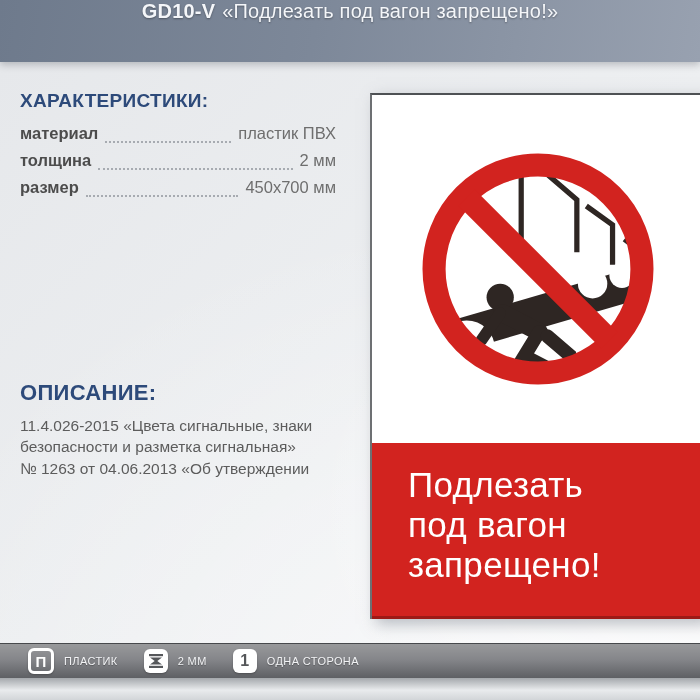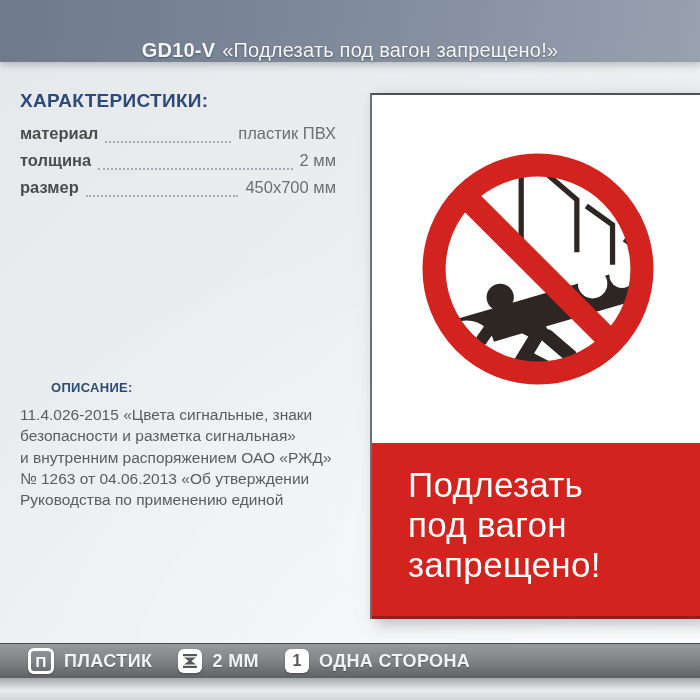--- a/index.html
+++ b/index.html
@@ -5,21 +5,21 @@
   html,body{margin:0;padding:0;}
   body{
     width:700px;height:700px;position:relative;overflow:hidden;
     font-family:"Liberation Sans","DejaVu Sans",sans-serif;
     background:#e9ebee;
   }
   
   .header{
     position:absolute;left:0;top:0;width:700px;height:62px;
     background:linear-gradient(100deg,#6e7a8c 0%,#7d8899 45%,#98a1b0 100%);
-    display:flex;align-items:flex-end;justify-content:center;
+    display:flex;align-items:flex-start;justify-content:center;
     box-shadow:0 3px 7px rgba(40,45,55,.25);
     z-index:5;
   }
   .header .title{
     color:#f4f6f9;font-size:20px;letter-spacing:.2px;
     text-shadow:0 1px 2px rgba(0,0,0,.35);
     white-space:nowrap;
   }
   .header .code{font-weight:bold;margin-right:7px;}
   
@@ -39,21 +39,21 @@
   }
   .spec-row{display:flex;align-items:flex-end;font-size:16.5px;line-height:27px;}
   .spec-label{font-weight:bold;color:#4c4c4c;white-space:nowrap;}
   .spec-leader{
     flex:1;margin:0 7px;transform:translateY(-4px);
     border-bottom:2px dotted #a7abb1;min-width:20px;
   }
   .spec-value{color:#6e6e6e;white-space:nowrap;}
   
   .description{position:absolute;left:20px;top:318px;width:316px;}
-  .description .section-heading{font-size:13px;margin-bottom:9px;margin-left:31px;}
+  .description .section-heading{font-size:22px;margin-bottom:9px;}
   .desc-line{color:#5c5c5c;font-size:15.5px;line-height:21.3px;}
   
   .sign-card{
     position:absolute;left:343px;top:31px;width:332px;height:524px;
     background:#ffffff;
     border-top:2px solid #4e5154;border-left:2px solid #6d7073;
     box-shadow:6px 5px 14px rgba(120,126,138,.5);
     display:flex;flex-direction:column;margin-left:27px;
   }
   .sign-white{
@@ -70,21 +70,21 @@
   
   .footer{
     position:absolute;left:0;top:643px;width:700px;height:35px;
     background:linear-gradient(#98999b 0%,#85868a 45%,#5e6064 100%);
     border-top:1px solid #47494c;
     display:flex;align-items:center;box-sizing:border-box;
     padding-left:28px;gap:26px;z-index:5;
   }
   .footer-item{display:flex;align-items:center;gap:10px;}
   .footer-label{
-    color:#f2f3f5;font-weight:bold;font-size:18px;letter-spacing:.4px;
+    color:#f2f3f5;font-weight:normal;font-size:11px;letter-spacing:.4px;
     text-shadow:0 1px 1px rgba(0,0,0,.3);white-space:nowrap;
   }
   .ficon{
     width:24px;height:24px;border-radius:6px;flex:0 0 auto;
     display:flex;align-items:center;justify-content:center;
     box-shadow:0 1px 2px rgba(0,0,0,.25);
   }
   .ficon.outline{border:3px solid #ffffff;width:20px;height:20px;background:transparent;}
   .ficon.filled{background:#ffffff;}
   .ficon .glyph-letter{font-weight:bold;font-size:15px;color:#ffffff;line-height:1;}
@@ -122,23 +122,21 @@
       <span class="spec-label">размер</span>
       <span class="spec-leader"></span>
       <span class="spec-value">450х700 мм</span>
     </div>
   </div>
 
   <div class="description">
     <div class="section-heading">ОПИСАНИЕ:</div>
     <div class="desc-line">11.4.026-2015 «Цвета сигнальные, знаки</div>
     <div class="desc-line">безопасности и разметка сигнальная»</div>
-    <div class="desc-line">и внутренним распоряжением ОАО «РЖД»</div>
     <div class="desc-line">№ 1263 от 04.06.2013 «Об утверждении</div>
-    <div class="desc-line">Руководства по применению единой</div>
   </div>
 
   <div class="sign-card">
     <div class="sign-white">
       <svg width="252" height="252" viewBox="0 0 240 240" aria-hidden="true">
         <defs>
           <clipPath id="innerCircle">
               <circle cx="120" cy="120" r="92"></circle>
             </clipPath>
         </defs>

